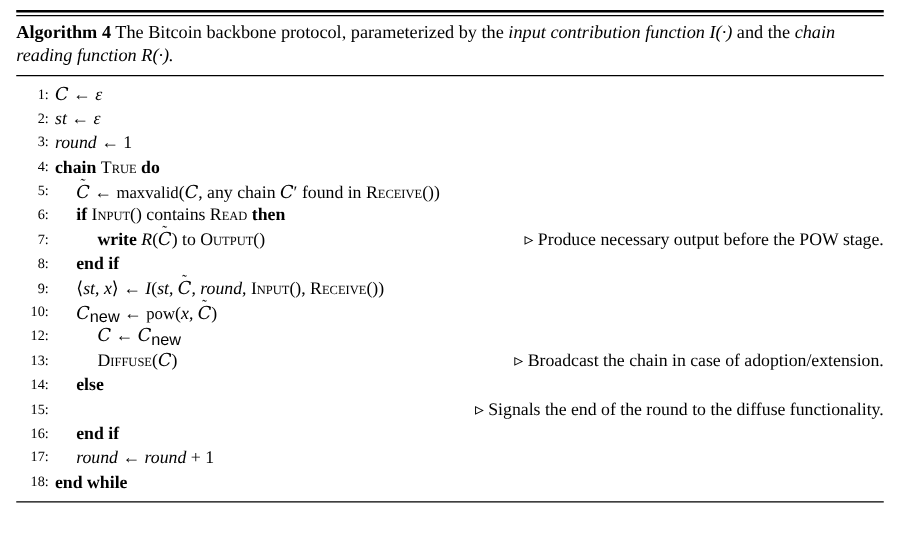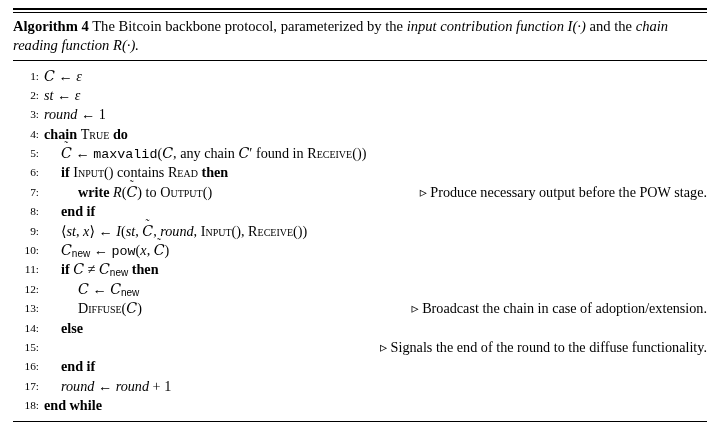--- a/index.html
+++ b/index.html
@@ -68,27 +68,27 @@
     top: 0;
   }
   .ind1 { padding-left: 17px; }
   .ind2 { padding-left: 34px; }
   .kw { font-weight: bold; }
   .sc {
     font-variant: small-caps;
     font-style: normal;
   }
   .sf {
-    font-family: Liberation Mono, monospace;
+    font-family: Liberation Serif, serif;
     font-size: 13.4px;
     font-style: normal;
   }
   .sub {
     font-family: "Liberation Sans", "DejaVu Sans", sans-serif;
-    font-size: 10px;
+    font-size: 13px;
     vertical-align: -0.22em;
     font-style: normal;
   }
   .cal {
     font-family: "DejaVu Serif", serif;
     font-style: italic;
     font-size: 14.2px;
   }
   .mathit { font-style: italic; }
   .op { font-style: normal; }
@@ -171,24 +171,20 @@
     <div class="ln">
       <span class="num">9:</span>
       <span class="code ind1"><span class="op">⟨</span><span class="mathit">st</span><span class="op">,</span> <span class="mathit">x</span><span class="op">⟩</span> <span class="op">←</span> <span class="mathit">I</span><span class="op">(</span><span class="mathit">st</span><span class="op">,</span> <span class="ov"><span class="bar">˜</span><span class="cal">C</span></span><span class="op">,</span> <span class="mathit">round</span><span class="op">,</span> <span class="sc">Input</span><span class="op">(),</span> <span class="sc">Receive</span><span class="op">())</span></span>
     </div>
 
     <div class="ln">
       <span class="num">10:</span>
       <span class="code ind1"><span class="cal">C</span><span class="sub">new</span> <span class="op">←</span> <span class="sf">pow</span><span class="op">(</span><span class="mathit">x</span><span class="op">,</span> <span class="ov"><span class="bar">˜</span><span class="cal">C</span></span><span class="op">)</span></span>
     </div>
 
-    <div class="ln">
-      <span class="num">11:</span>
-      <span class="code ind1"><span class="kw">if</span> <span class="cal">C</span> <span class="op">≠</span> <span class="cal">C</span><span class="sub">new</span> <span class="kw">then</span></span>
-    </div>
 
     <div class="ln">
       <span class="num">12:</span>
       <span class="code ind2"><span class="cal">C</span> <span class="op">←</span> <span class="cal">C</span><span class="sub">new</span></span>
     </div>
 
     <div class="ln">
       <span class="num">13:</span>
       <span class="code ind2"><span class="sc">Diffuse</span><span class="op">(</span><span class="cal">C</span><span class="op">)</span></span>
       <span class="comment">▹ Broadcast the chain in case of adoption/extension.</span>

